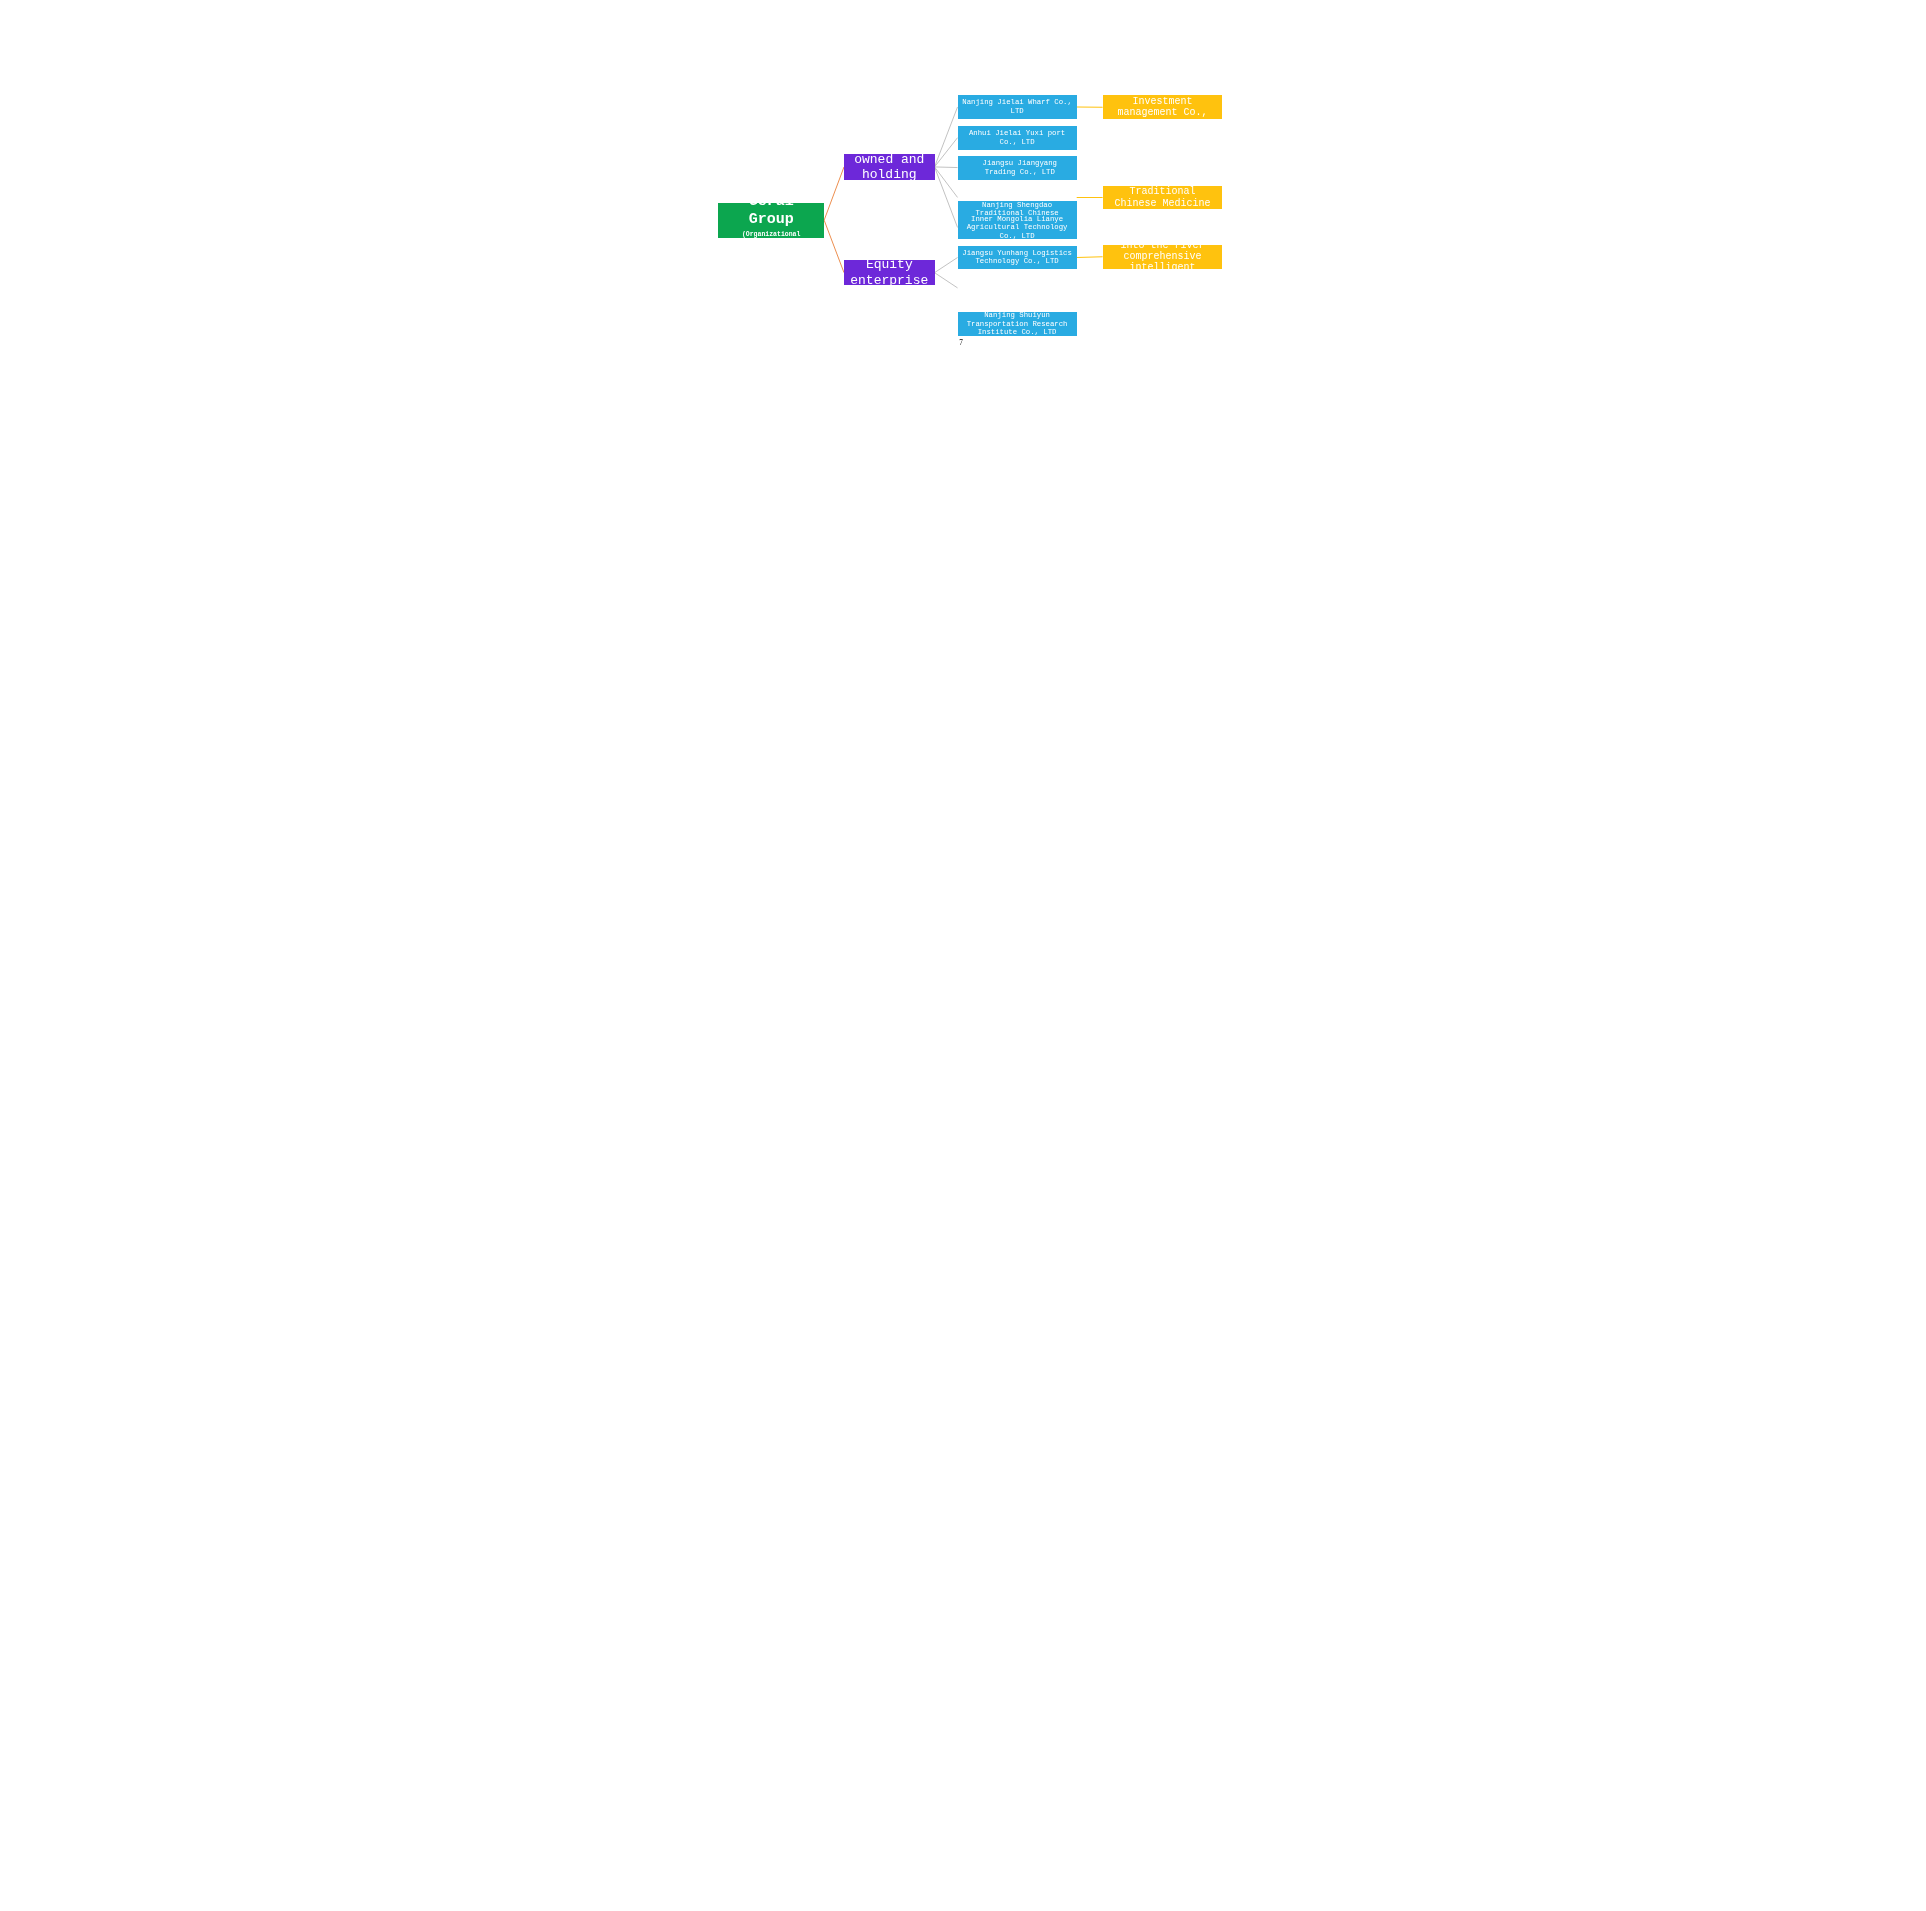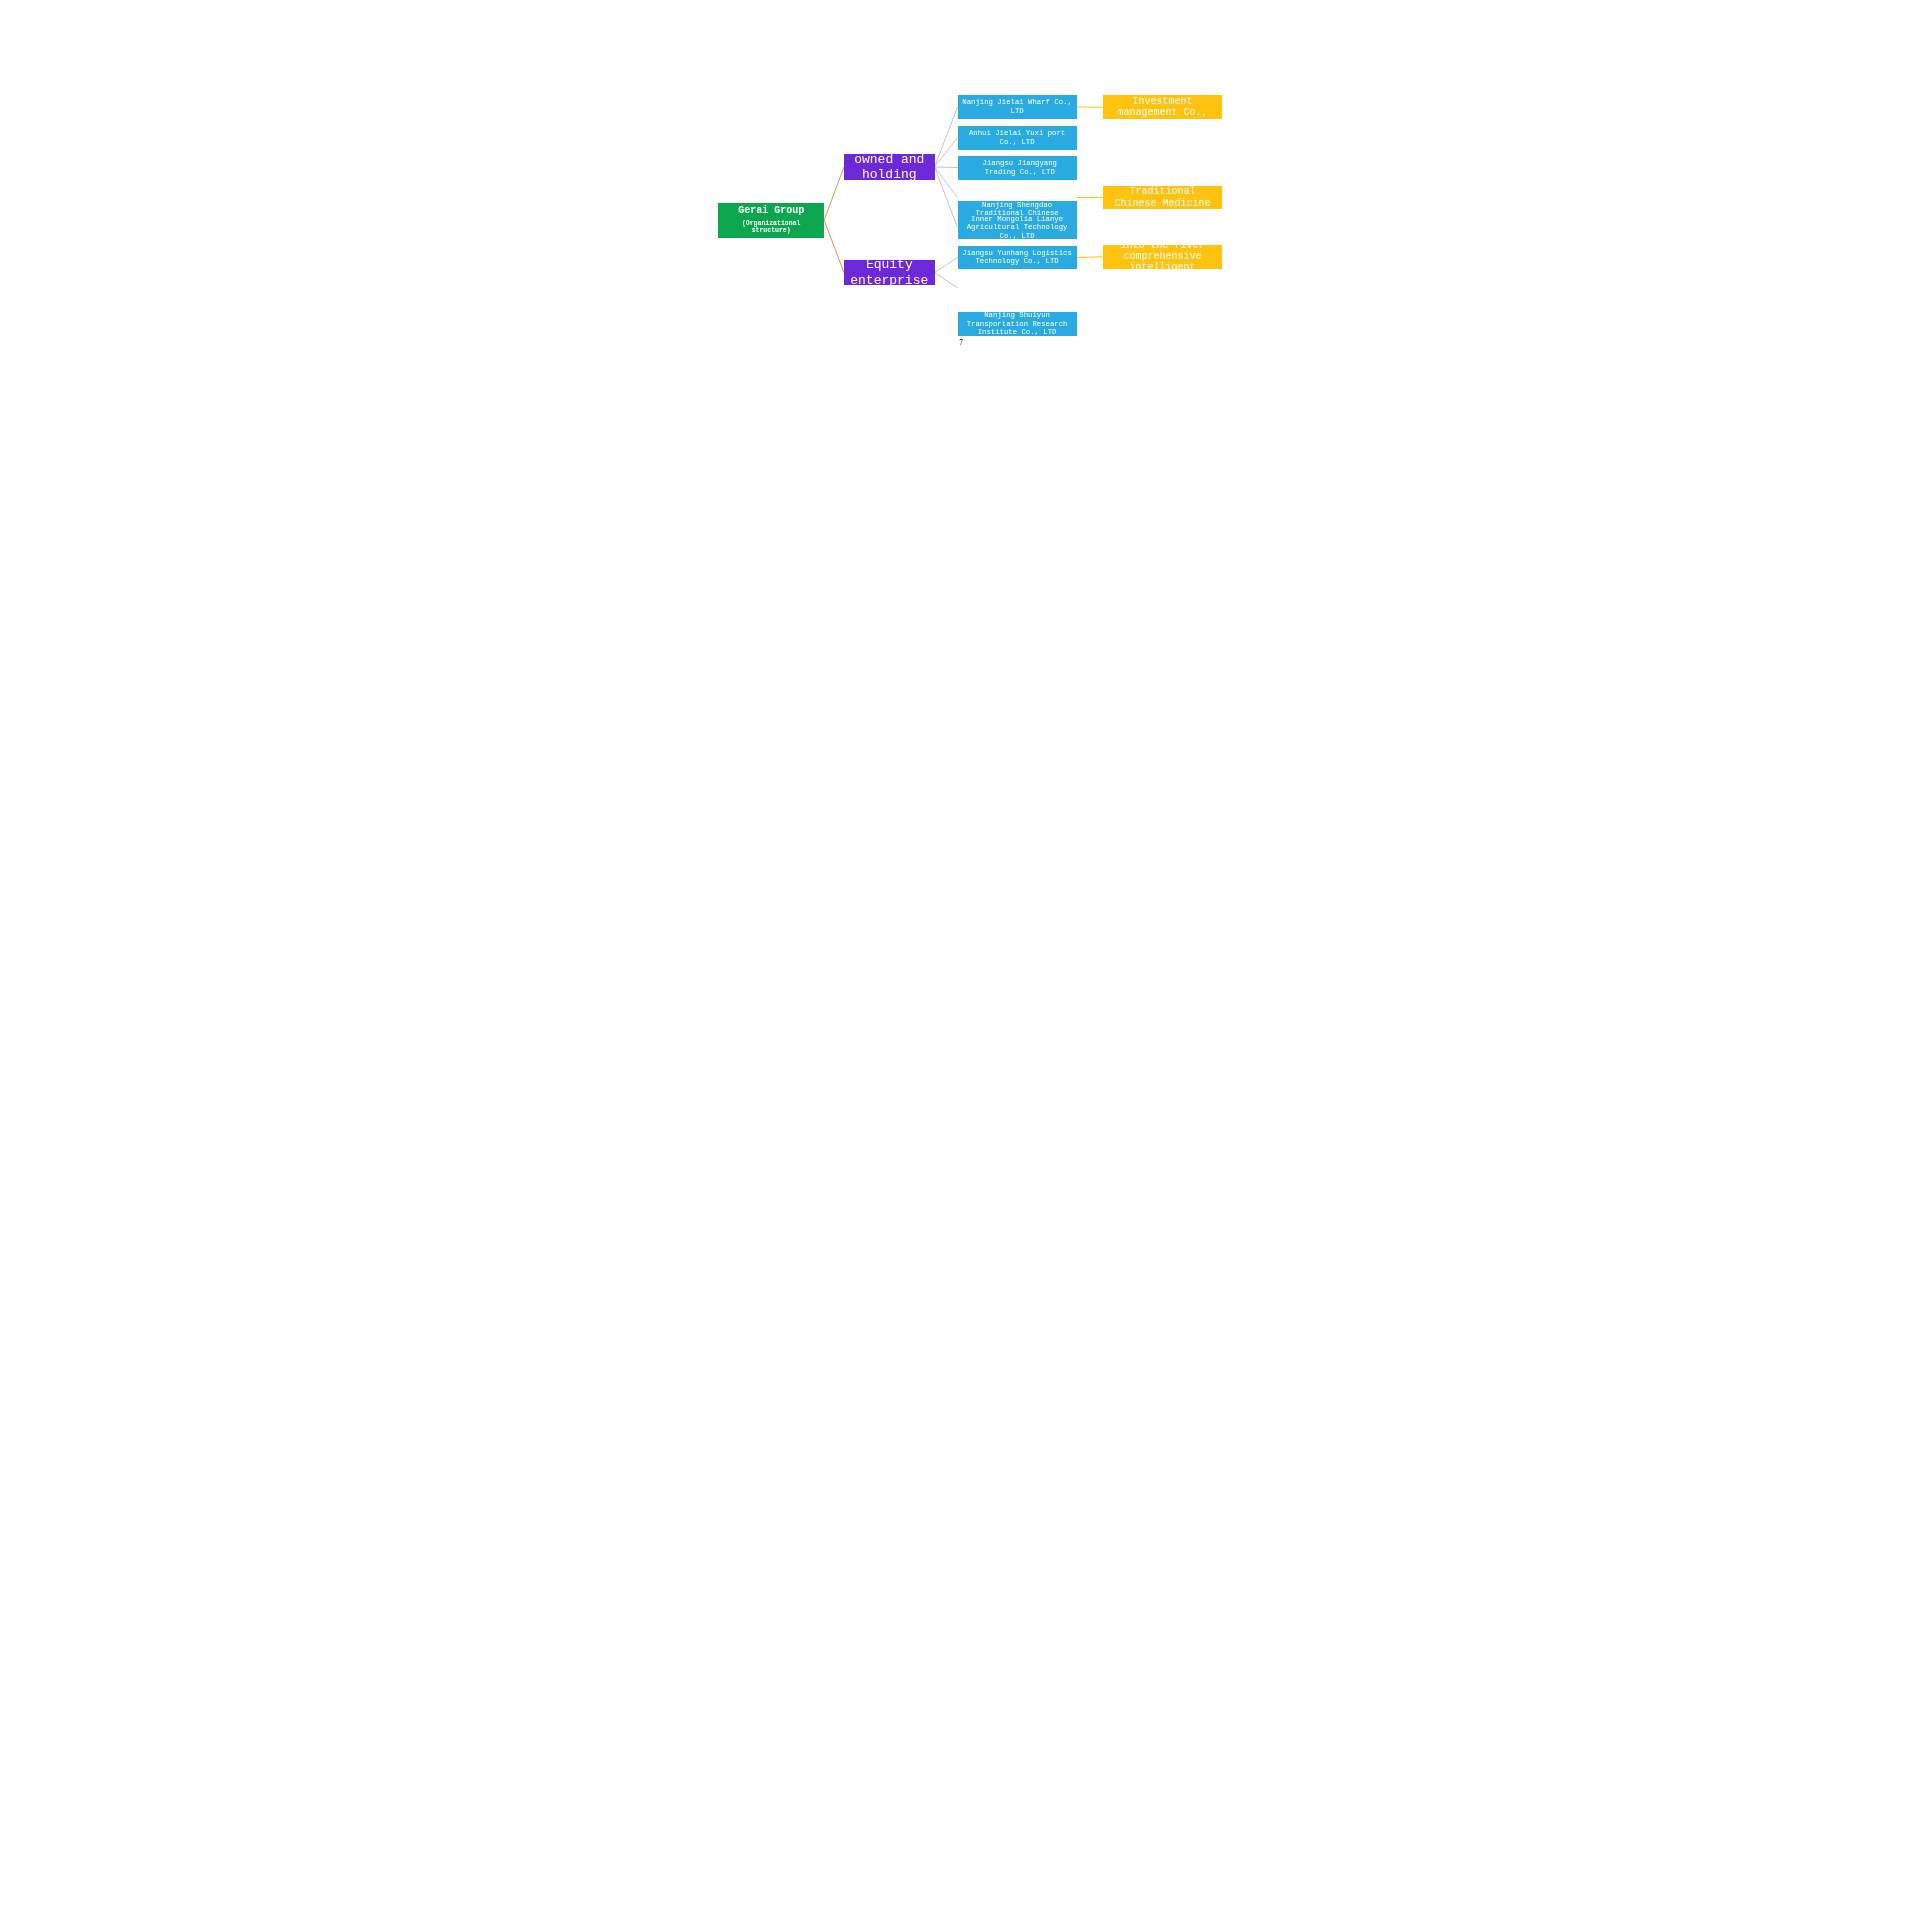--- a/index.html
+++ b/index.html
@@ -34,21 +34,21 @@
     padding: 1.5px 4.6px;
     box-sizing: border-box;
     line-height: 1.18;
     font-family: Liberation Mono, monospace;
   }
   .node-root {
     left: 4.66%; top: 53.05%; width: 19.63%; height: 9.15%;
     background: #0CA64F;
     gap: 2.7px;
   }
-  .root-title   { font-size: 10px; font-weight: bold; }
+  .root-title   { font-size: 15px; font-weight: bold; }
   .root-subtitle{ font-size: 6.5px; font-weight: bold; }
   .node-category {
     left: 27.97%; width: 16.76%;
     background: #6d28d9;
     font-size: 13px;
   }
   .node-cat-wholly { top: 40.30%; height: 6.77%; }
   .node-cat-equity { top: 68.05%; height: 6.67%; }
   .node-company {
     left: 48.99%; width: 22.06%; height: 6.25%;

